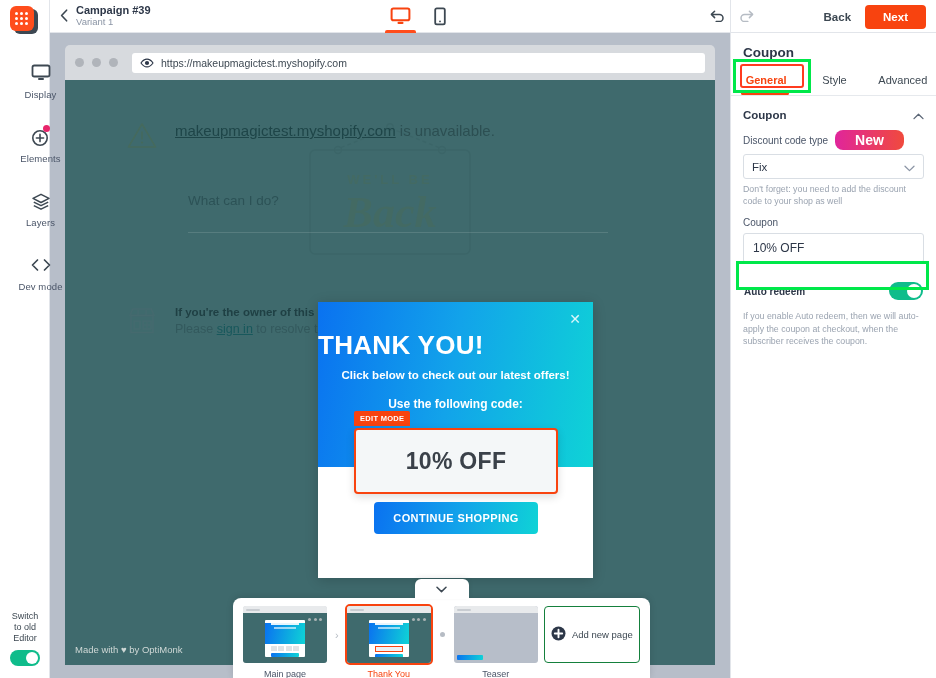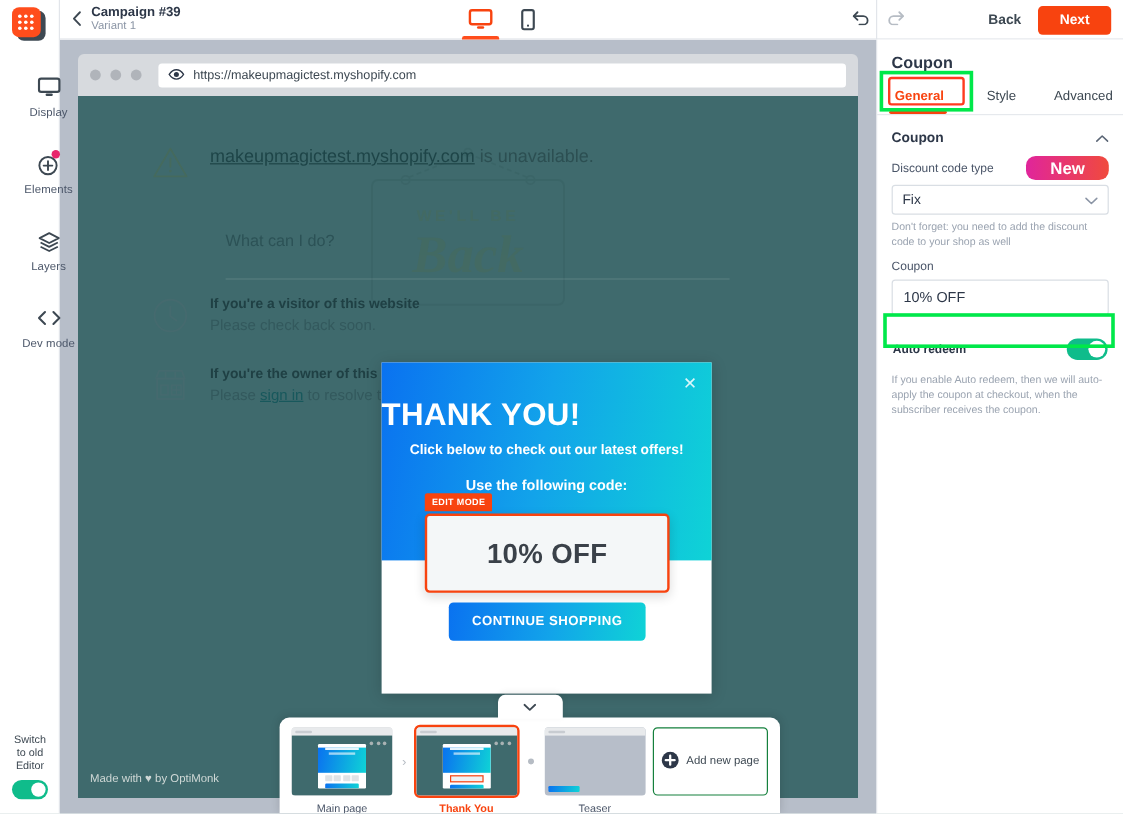--- a/index.html
+++ b/index.html
@@ -237,21 +237,21 @@
   .mini-fields { display: flex; gap: 1.5px; justify-content: center; margin-top: 2px; }
   .mini-fields i { width: 6px; height: 5px; background: #dfe3e6; display: block; border-radius: .5px; }
   .mini-cpn { margin: 2px 6px 0; height: 6px; background: #eef1f3; border: .5px solid #f8430f; }
   .mini-btn { margin: 2px 6px 0; height: 4px; background: linear-gradient(100deg,#0a72f0,#0fd3d6); border-radius: 1px; }
   .teaser-thumb { background: #b7bec9; }
   .teaser-bar {
     position: absolute; left: 3px; bottom: 3px; width: 26px; height: 5px;
     background: linear-gradient(100deg,#0a72f0,#0fd3d6); border-radius: 1px;
   }
   .page-name { font-size: 9px; color: #4a5568; margin-top: 6px; }
-  .page-name.active { color: #f8430f; font-weight: bold; }
+  .page-name.active { color: #f8430f; font-weight: normal; }
   .tray-sep { display: flex; align-items: center; height: 57px; color: #b6bcc4; font-size: 11px; padding: 0 2px; }
   .tray-dot { display:flex; align-items:center; height:57px; padding: 0 3px;}
   .tray-dot i { width: 5px; height: 5px; border-radius: 50%; background: #b6bcc4; display:block; }
   .add-page {
     width: 100px; height: 57px; border: 1px solid #15803d; border-radius: 4px;
     display: flex; align-items: center; justify-content: center; gap: 6px; cursor: pointer;
   }
   .add-page span { font-size: 9.5px; color: #3d4852; }
 
   
@@ -275,21 +275,21 @@
   }
   .anno-red {
     position: absolute; border: 2px solid #ff3b1f; pointer-events: none; z-index: 61;
   }
   .sect-head {
     display: flex; align-items: center; justify-content: space-between;
     padding: 10px 12px 6px 12px;
   }
   .sect-head-t { font-size: 11.5px; font-weight: bold; color: #2d3748; }
   .fld { padding: 0 12px; }
-  .fld-label-row { display: flex; align-items: center; gap: 7px; margin-bottom: 4px; justify-content: space-between; }
+  .fld-label-row { display: flex; align-items: center; gap: 7px; margin-bottom: 4px; }
   .fld-label { font-size: 10px; color: #4a5568; }
   .new-badge {
     background: linear-gradient(90deg,#e0259b,#f04a3d);
     color: #fff; font-size: 14px; font-weight: bold;
     padding: 2px 20px; border-radius: 8px;
   }
   .select-box {
     height: 25px; border: 1px solid #d9dee4; border-radius: 3px;
     display: flex; align-items: center; justify-content: space-between;
     padding: 0 8px; cursor: pointer;
@@ -477,32 +477,20 @@
                 <path d="M15 10v7" stroke="#4a6a50" stroke-width="1.6" stroke-linecap="round"></path>
                 <circle cx="15" cy="20.6" r="1.1" fill="#4a6a50"></circle>
               </svg>
           </span>
           <span class="err-line1"><span class="err-link">makeupmagictest.myshopify.com</span> is unavailable.</span>
         </div>
 
         <div class="err-q" style="top: 113px;">What can I do?</div>
         <div class="divider-hr" style="top: 152px;"></div>
 
-        <div class="err-row" style="top: 168px;">
-          <span class="err-ico">
-            <svg width="30" height="30" viewBox="0 0 30 30">
-                <circle cx="15" cy="15" r="13.2" fill="none" stroke="#4a6a70" stroke-width="1.5"></circle>
-                <path d="M15 7.5v8l5 3.6" fill="none" stroke="#4a6a70" stroke-width="1.5" stroke-linecap="round"></path>
-              </svg>
-          </span>
-          <span>
-            <div class="err-h">If you're a visitor of this website</div>
-            <div class="err-p">Please check back soon.</div>
-          </span>
-        </div>
 
         <div class="err-row" style="top: 226px;">
           <span class="err-ico">
             <svg width="30" height="30" viewBox="0 0 30 30">
                 <path d="M3 9.5 5.5 3h19L27 9.5z" fill="none" stroke="#4a6a70" stroke-width="1.5" stroke-linejoin="round"></path>
                 <path d="M3 9.5h24M11 9.5v-6M19 9.5v-6" stroke="#4a6a70" stroke-width="1.3"></path>
                 <rect x="4" y="9.5" width="22" height="17" fill="none" stroke="#4a6a70" stroke-width="1.5"></rect>
                 <rect x="7" y="15" width="6" height="8" fill="none" stroke="#4a6a70" stroke-width="1.3"></rect>
                 <rect x="16" y="15" width="8" height="8" fill="none" stroke="#4a6a70" stroke-width="1.3"></rect>
                 <path d="M20 15v8M16 19h8" stroke="#4a6a70" stroke-width="1.2"></path>

